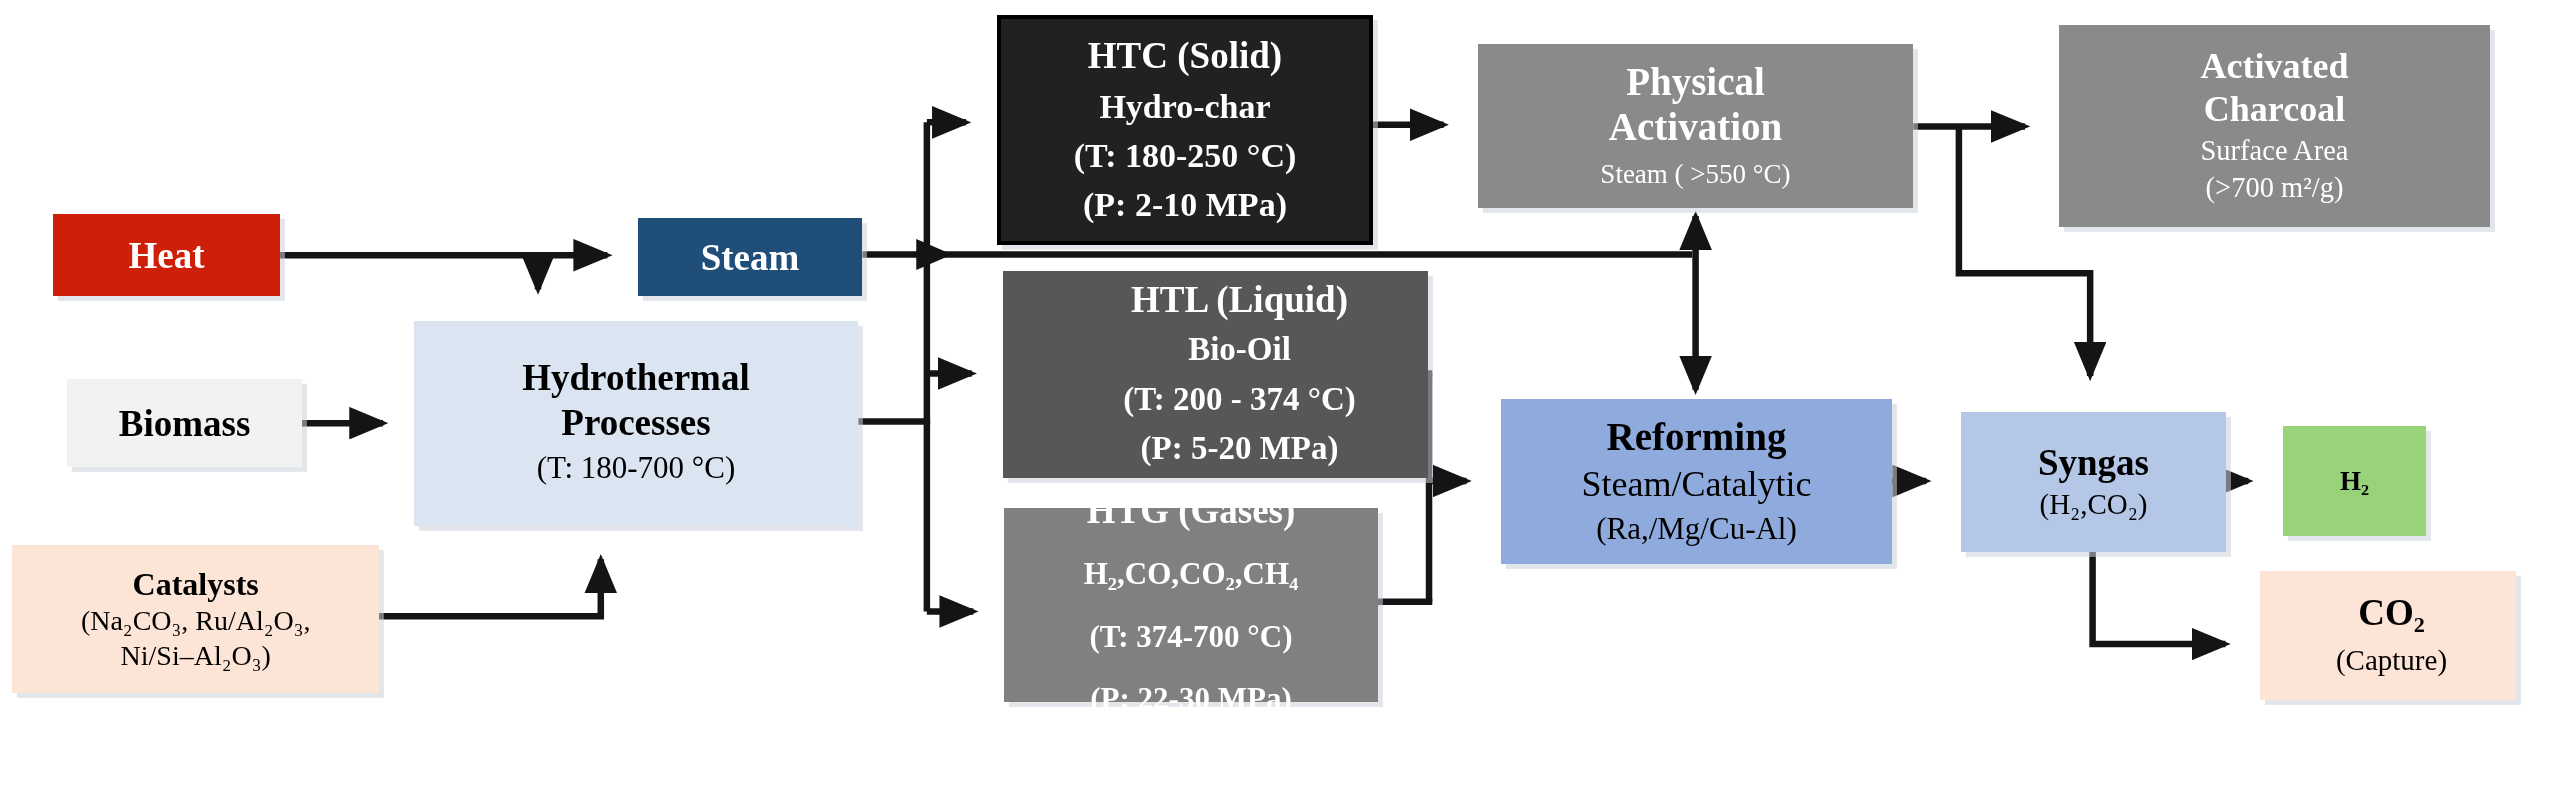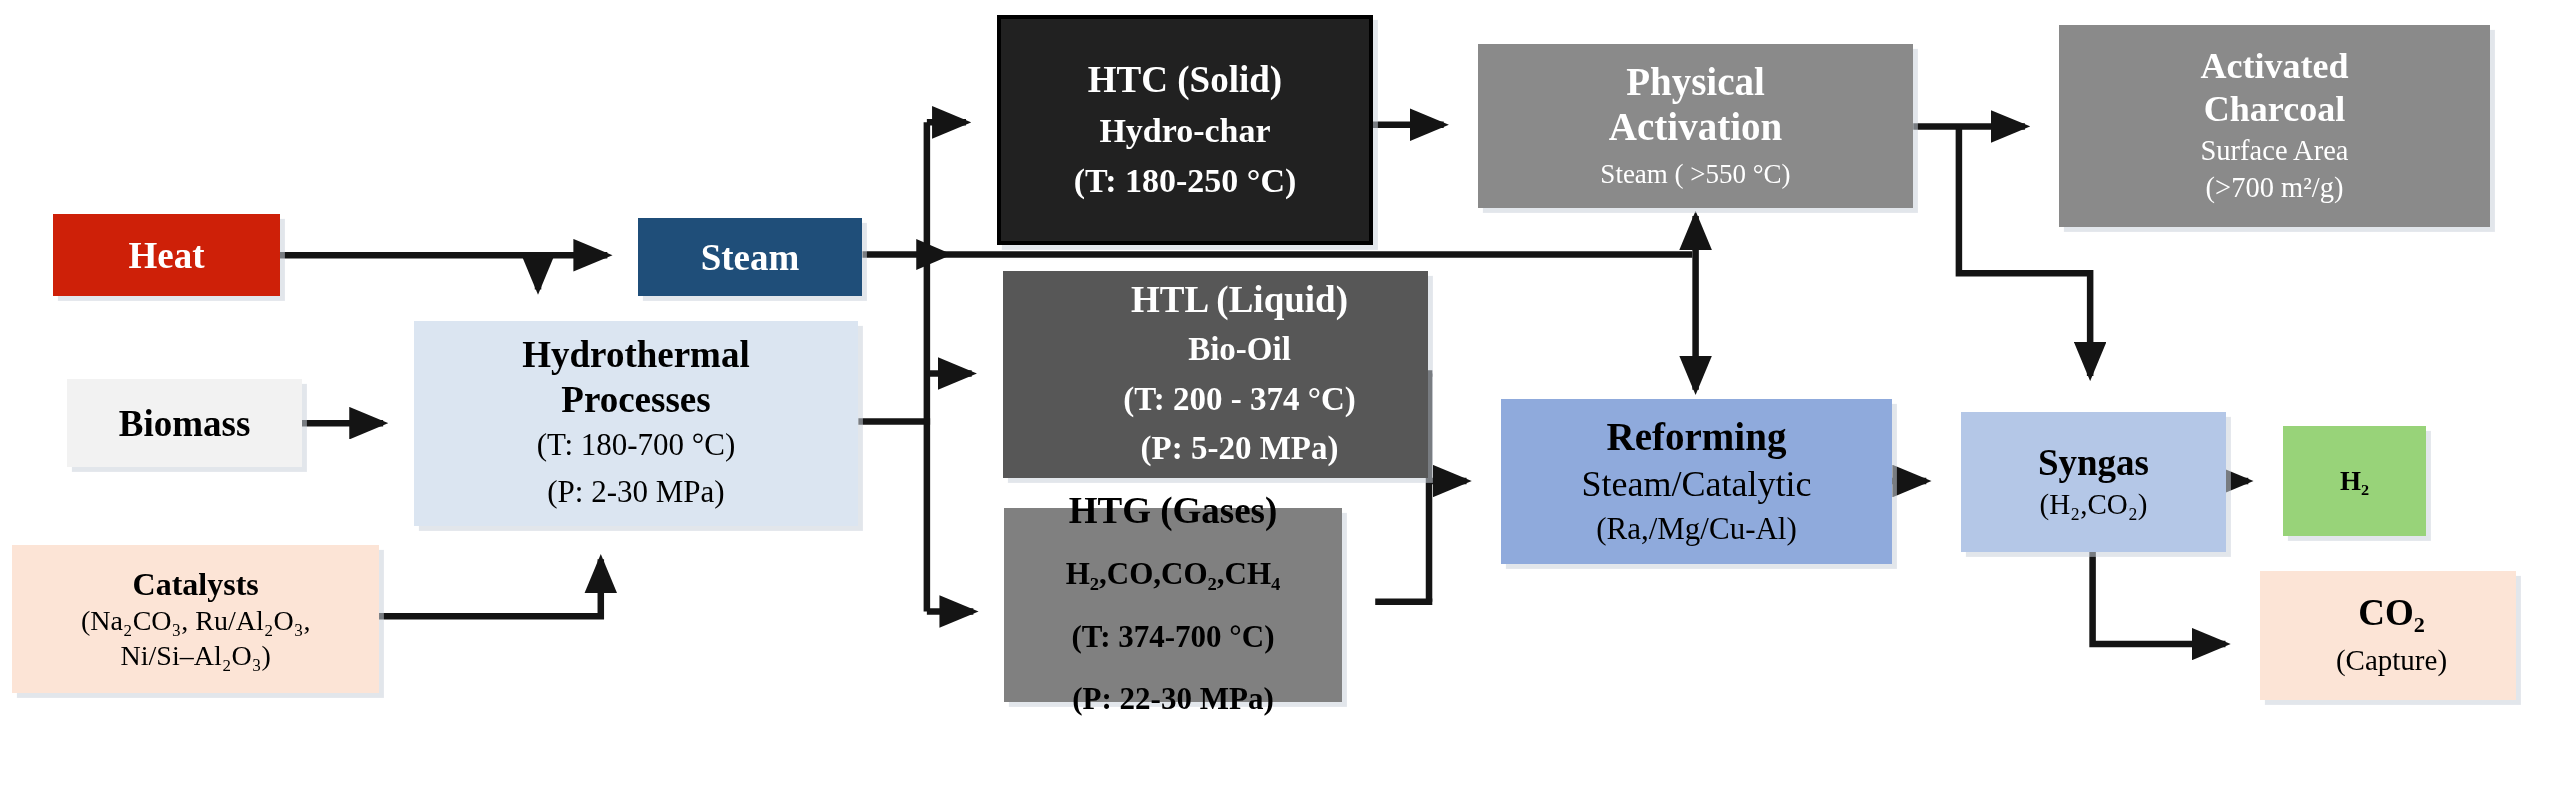--- a/index.html
+++ b/index.html
@@ -29,21 +29,21 @@
   .steam     {left:638px; top:218px; width:224px; height:78px;  background:#1f4e79; color:#ffffff; font-size:37px;}
   .hydro     {left:414px; top:321px; width:444px; height:205px; background:#dbe5f1; color:#000000;}
   .hydro .t{font-size:37px;line-height:1.22;}
   .hydro .r{font-size:31px;line-height:1.5;}
   .htc       {left:997px;top:14.7px;  width:368px; height:222px; background:#212121; color:#ffffff; border:4.1px solid #000;}
   .htc .t{font-size:37px;line-height:1.4;}
   .htc .b{font-size:34px;font-weight:700;line-height:1.45;}
   .htl       {left:1003px;top:271px; width:377px; height:207px; background:#575757; color:#ffffff;padding-left:48px;}
   .htl .t{font-size:37px;line-height:1.35;}
   .htl .b{font-size:33px;font-weight:700;line-height:1.5;}
-  .htg       {left:1004px;top:508px; width:338px; height:194px; background:#808080; color:#000000;align-items:center;}
+  .htg       {left:1004px;top:508px; width:374px; height:194px; background:#808080; color:#ffffff;align-items:center;}
   .htg .t{font-size:37px;line-height:1.3;}
   .htg .b{font-size:31px;font-weight:700;line-height:1.5;margin-top:16px;}
   .pa        {left:1478px;top:44px;  width:435px; height:164px; background:#8a8a8a; color:#ffffff;}
   .pa .t{font-size:39px;line-height:1.15;}
   .pa .r{font-size:27px;line-height:1.35;margin-top:6.5px;}
   .ac        {left:2059px;top:24.5px;  width:431px; height:202px; background:#8a8a8a; color:#ffffff;}
   .ac .t{font-size:36px;line-height:1.2;}
   .ac .r{font-size:28.5px;line-height:1.3;}
   .reform    {left:1501px;top:399px; width:391px; height:165px; background:#8faadc; color:#000000;}
   .reform .t{font-size:39px;line-height:1.2;}
@@ -109,27 +109,27 @@
   </div>
 
   <div class="box steam">
     <span class="t">Steam</span>
   </div>
 
   <div class="box hydro">
     <span class="t">Hydrothermal</span>
     <span class="t">Processes</span>
     <span class="r">(T: 180-700 °C)</span>
-    <span class="r">(P: 2-30 MPa)</span>
   </div>
 
   <div class="box htc">
     <span class="t">HTC (Solid)</span>
     <span class="b">Hydro-char</span>
     <span class="b">(T: 180-250 °C)</span>
+    <span class="b">(P: 2-10 MPa)</span>
   </div>
 
   <div class="box htl">
     <span class="t">HTL (Liquid)</span>
     <span class="b">Bio-Oil</span>
     <span class="b">(T: 200 - 374 °C)</span>
     <span class="b">(P: 5-20 MPa)</span>
   </div>
 
   <div class="box htg">

